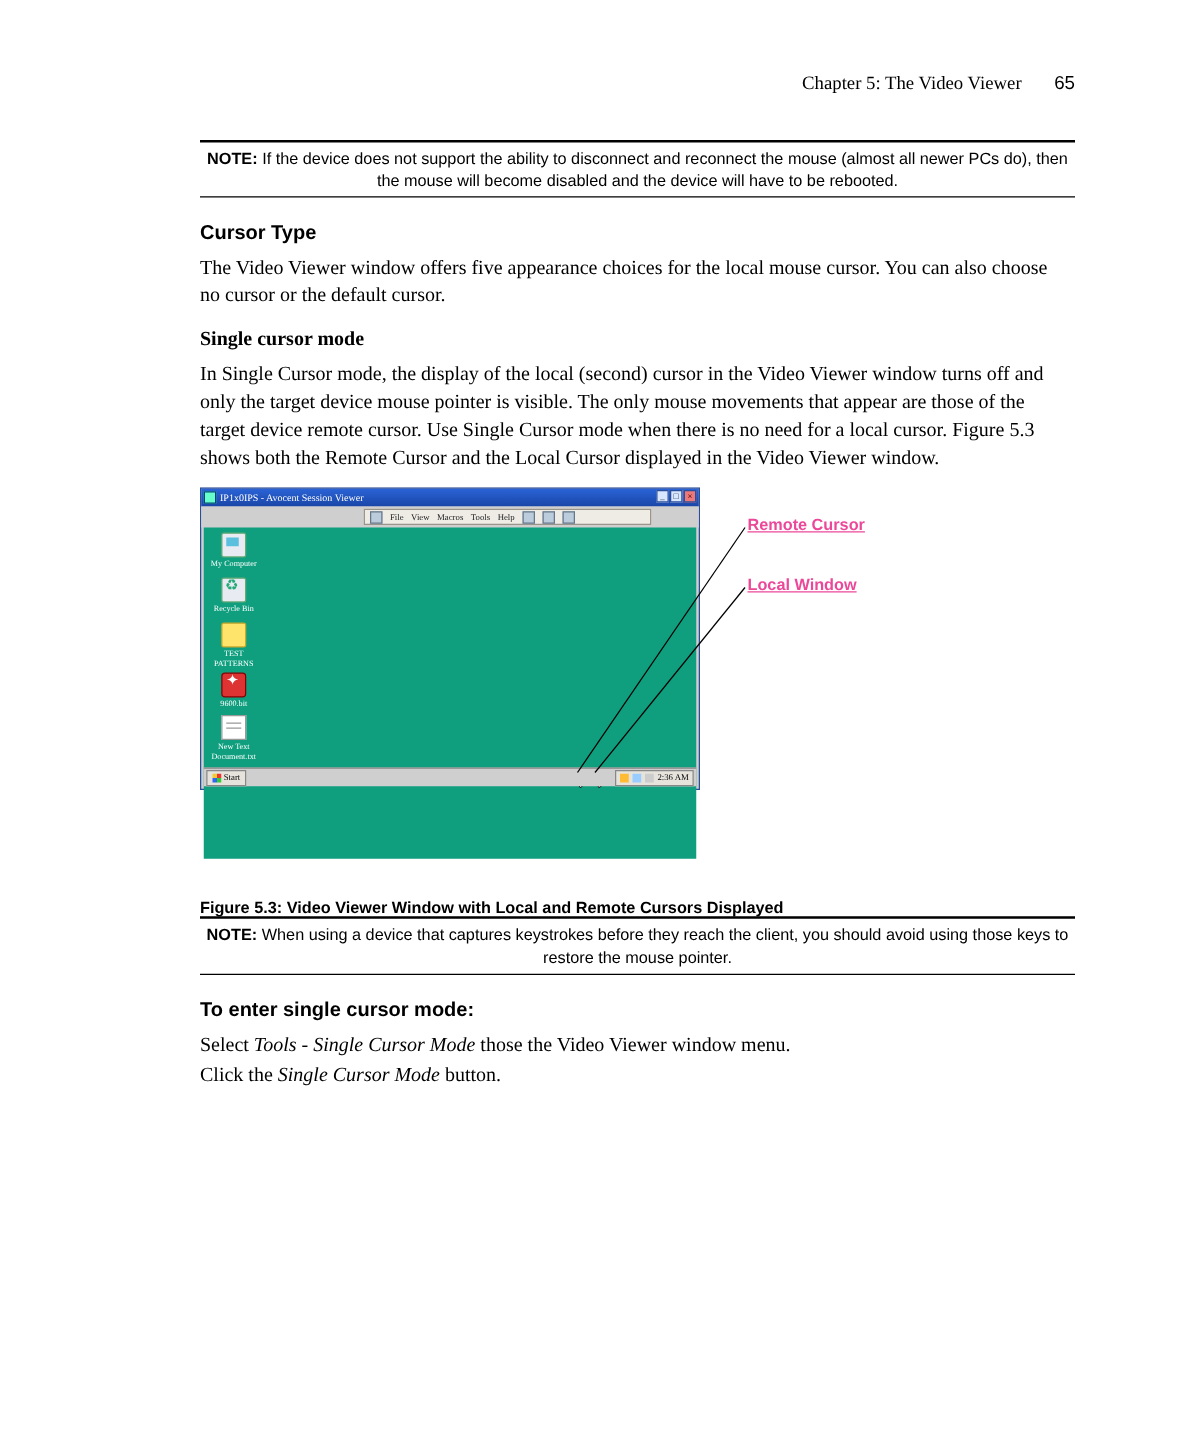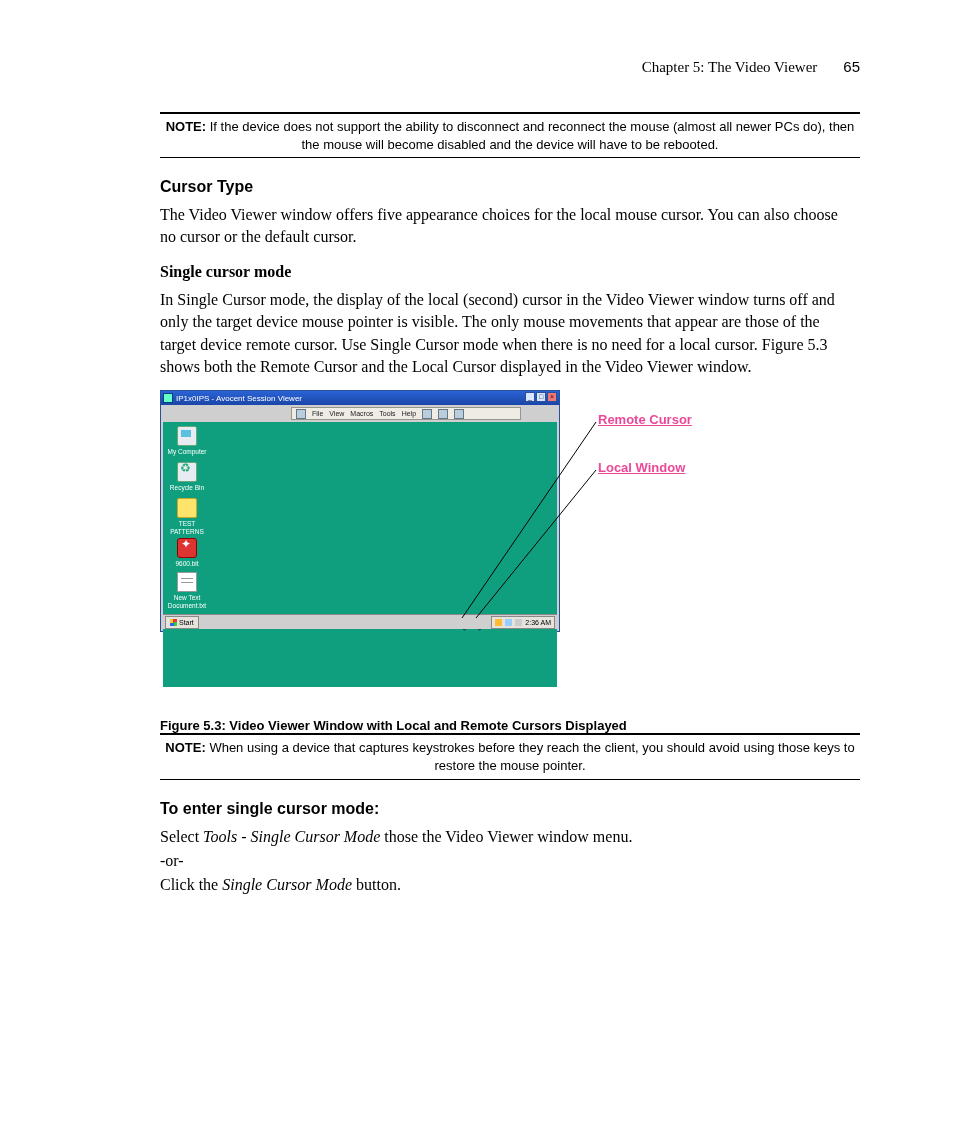--- a/index.html
+++ b/index.html
@@ -82,21 +82,21 @@
   }
   .win {
     position: absolute;
     left: 0;
     top: 0;
     width: 400px;
     height: 242px;
     border: 1px solid #2a4e9b;
     background: #cfcfcf;
     box-sizing: border-box;
-    font-family: Liberation Sans, sans-serif;
+    font-family: Liberation Serif, serif;
   }
   .titlebar {
     height: 14px;
     background: linear-gradient(#2a63d6, #1a46a8);
     color: #fff;
     font-size: 8px;
     display: flex;
     align-items: center;
     padding: 0 2px;
     position: relative;
@@ -350,18 +350,17 @@
     <span class="note-label">NOTE:</span>
     <span>When using a device that captures keystrokes before they reach the client, you should avoid using those keys to restore the mouse pointer.</span>
   </p>
   <hr class="hr-thin">
 
   <div class="h-sans">To enter single cursor mode:</div>
 
   <p class="body" style="margin-bottom:2px">
     <span>Select </span><span class="italic">Tools - Single Cursor Mode</span><span> those the Video Viewer window menu.</span>
   </p>
-  <p class="body" style="margin-bottom:2px">-or-</p>
   <p class="body">
     <span>Click the </span><span class="italic">Single Cursor Mode</span><span> button.</span>
   </p>
 
 </div>
 
 </body></html>

